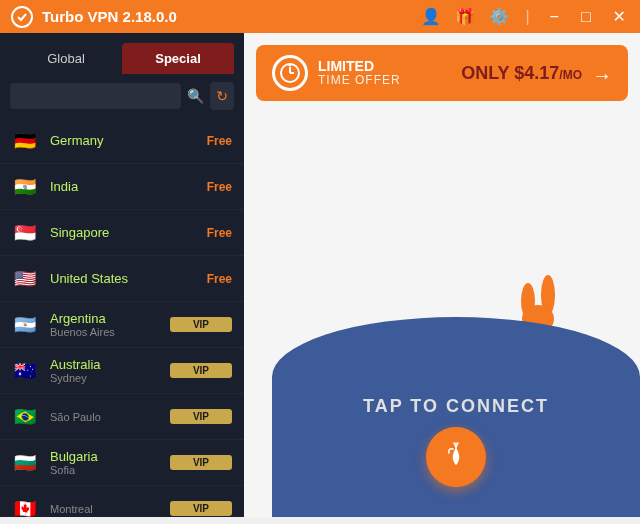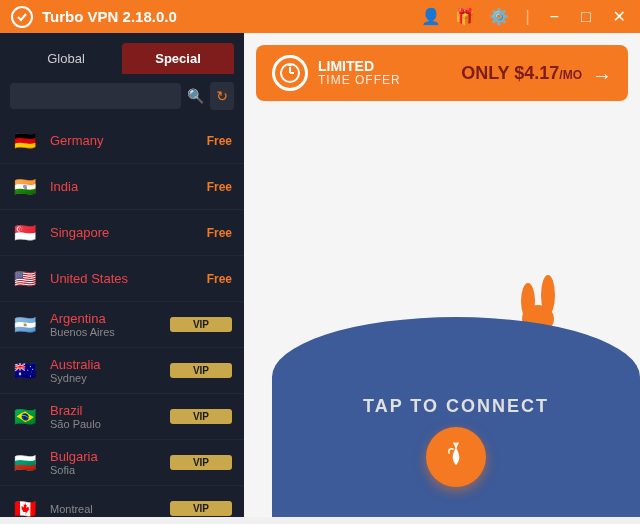--- a/index.html
+++ b/index.html
@@ -156,21 +156,21 @@
       display: flex;
       align-items: center;
       justify-content: center;
       font-size: 18px;
       overflow: hidden;
     }
     .server-item .info {
       flex: 1;
     }
     .server-item .country {
-      color: #ef4444;
+      color: #bef264;
       font-size: 13px;
       font-weight: 500;
     }
     .server-item .city {
       color: #888;
       font-size: 11px;
     }
     .badge-free {
       color: #f47920;
       font-size: 12px;
@@ -397,21 +397,20 @@
         <div class="info">
           <div class="country">Australia</div>
           <div class="city">Sydney</div>
         </div>
         <span class="badge-vip">VIP</span>
       </div>
 
       <div class="server-item">
         <div class="flag">🇧🇷</div>
         <div class="info">
-          <div class="country">Brazil</div>
           <div class="city">São Paulo</div>
         </div>
         <span class="badge-vip">VIP</span>
       </div>
 
       <div class="server-item">
         <div class="flag">🇧🇬</div>
         <div class="info">
           <div class="country">Bulgaria</div>
           <div class="city">Sofia</div>

